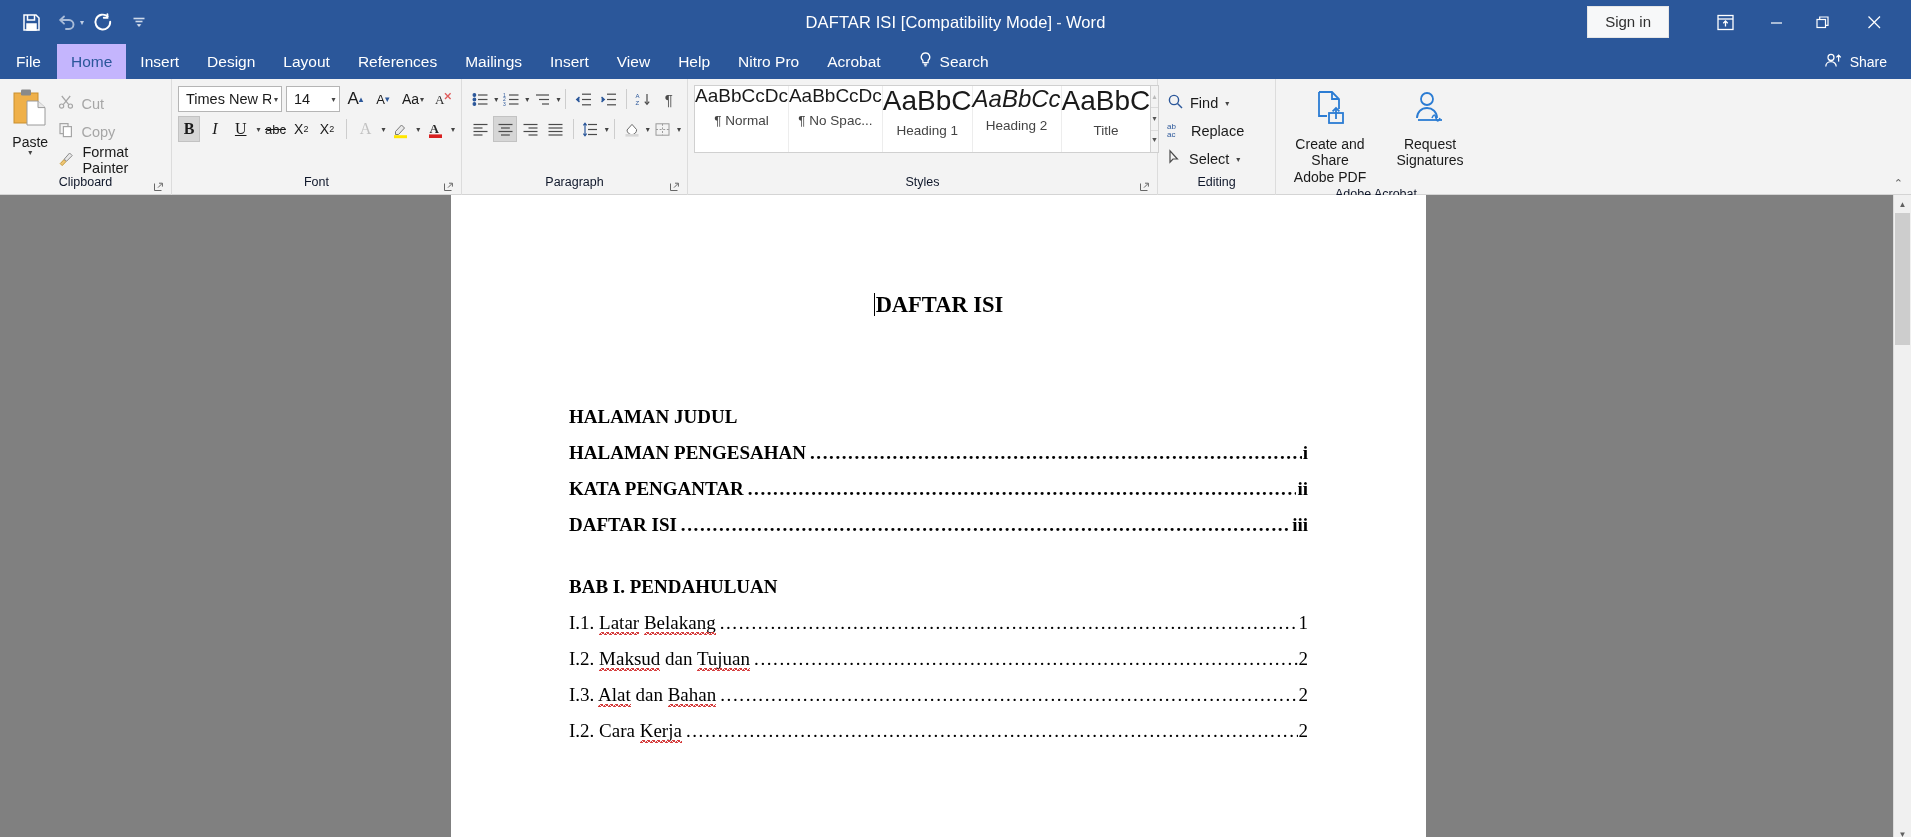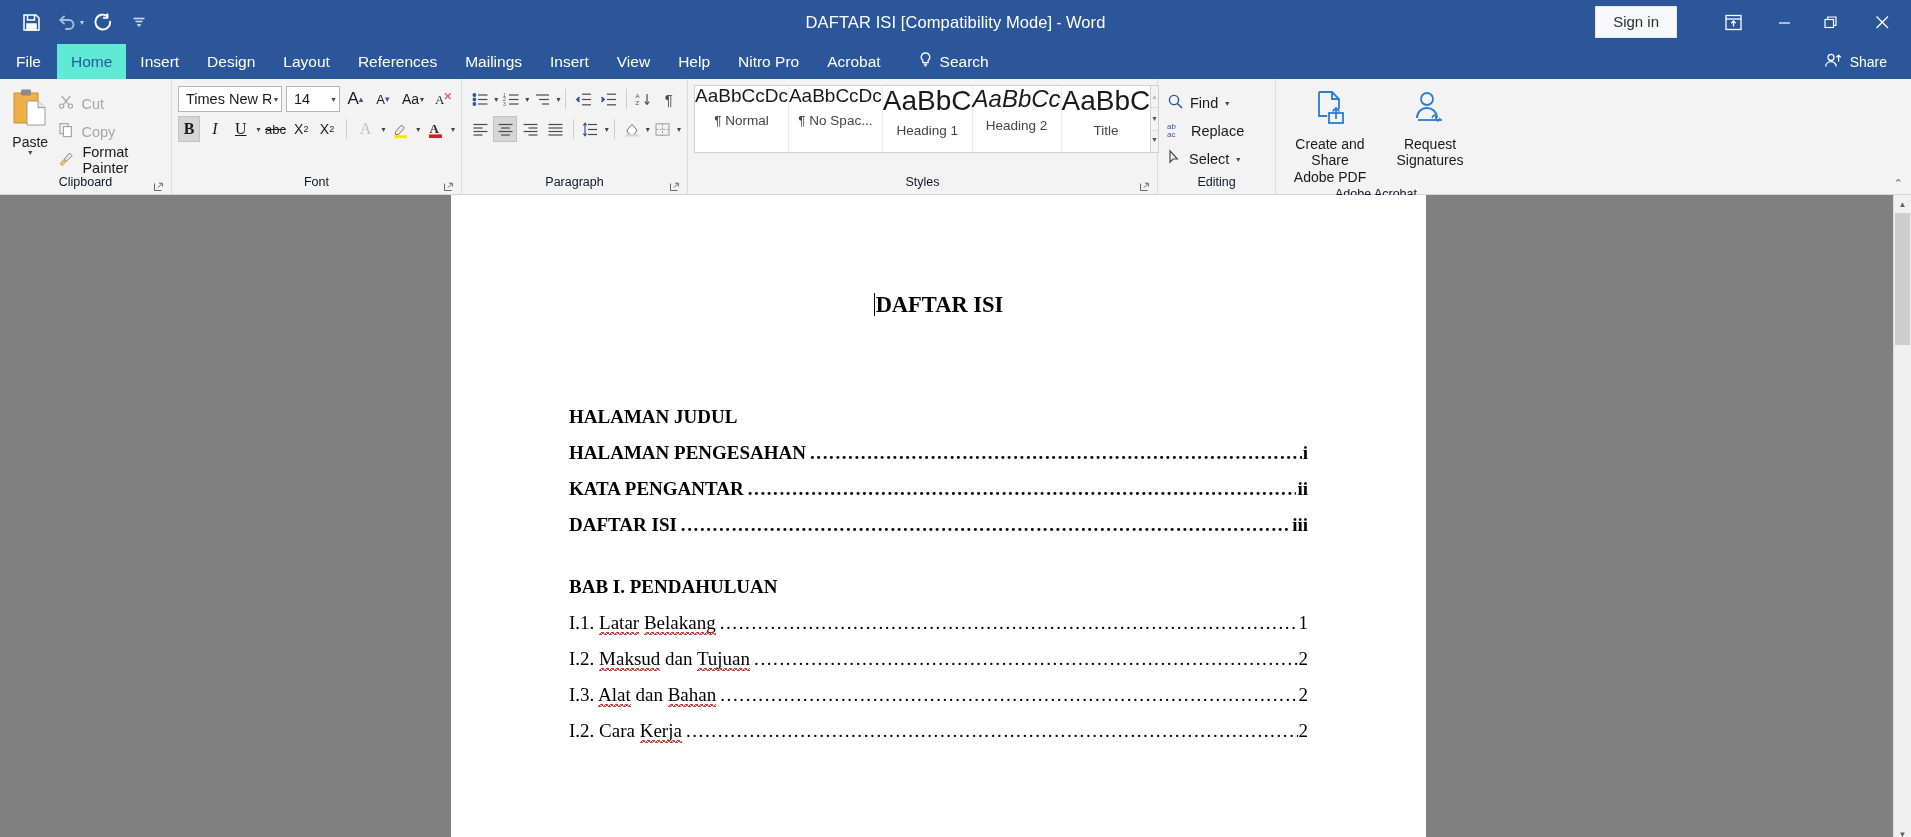--- a/index.html
+++ b/index.html
@@ -37,21 +37,21 @@
     letter-spacing: .1px;
     pointer-events: none;
   }
   .title-text .sep { padding: 0 4px; color: #dfe7f3; }
 
   .win-right {
     margin-left: auto;
     display: flex;
     align-items: center;
     height: 44px;
-    padding-right: 0;
+    padding-right: 8px;
   }
   .signin {
     background: #f7f8f9;
     color: #2f2f2f;
     font-size: 15px;
     padding: 6px 17px;
     border: 1px solid #e6e6e6;
     margin-right: 28px;
     line-height: 1.15;
   }
@@ -74,21 +74,21 @@
   .tab {
     color: #ffffff;
     font-size: 15.5px;
     padding: 0 14px;
     height: 35px;
     line-height: 35px;
     white-space: nowrap;
   }
   .tab:first-child { padding-left: 16px; padding-right: 16px; }
   .tab.active {
-    background: #5eead4;
+    background: #c4b5fd;
     color: #2b579a;
   }
   .tab-search {
     display: flex; align-items: center; gap: 6px;
     color: #fff; font-size: 15.5px;
     padding: 0 12px; height: 35px;
     margin-left: 10px;
   }
   .tab-share {
     margin-left: auto;

